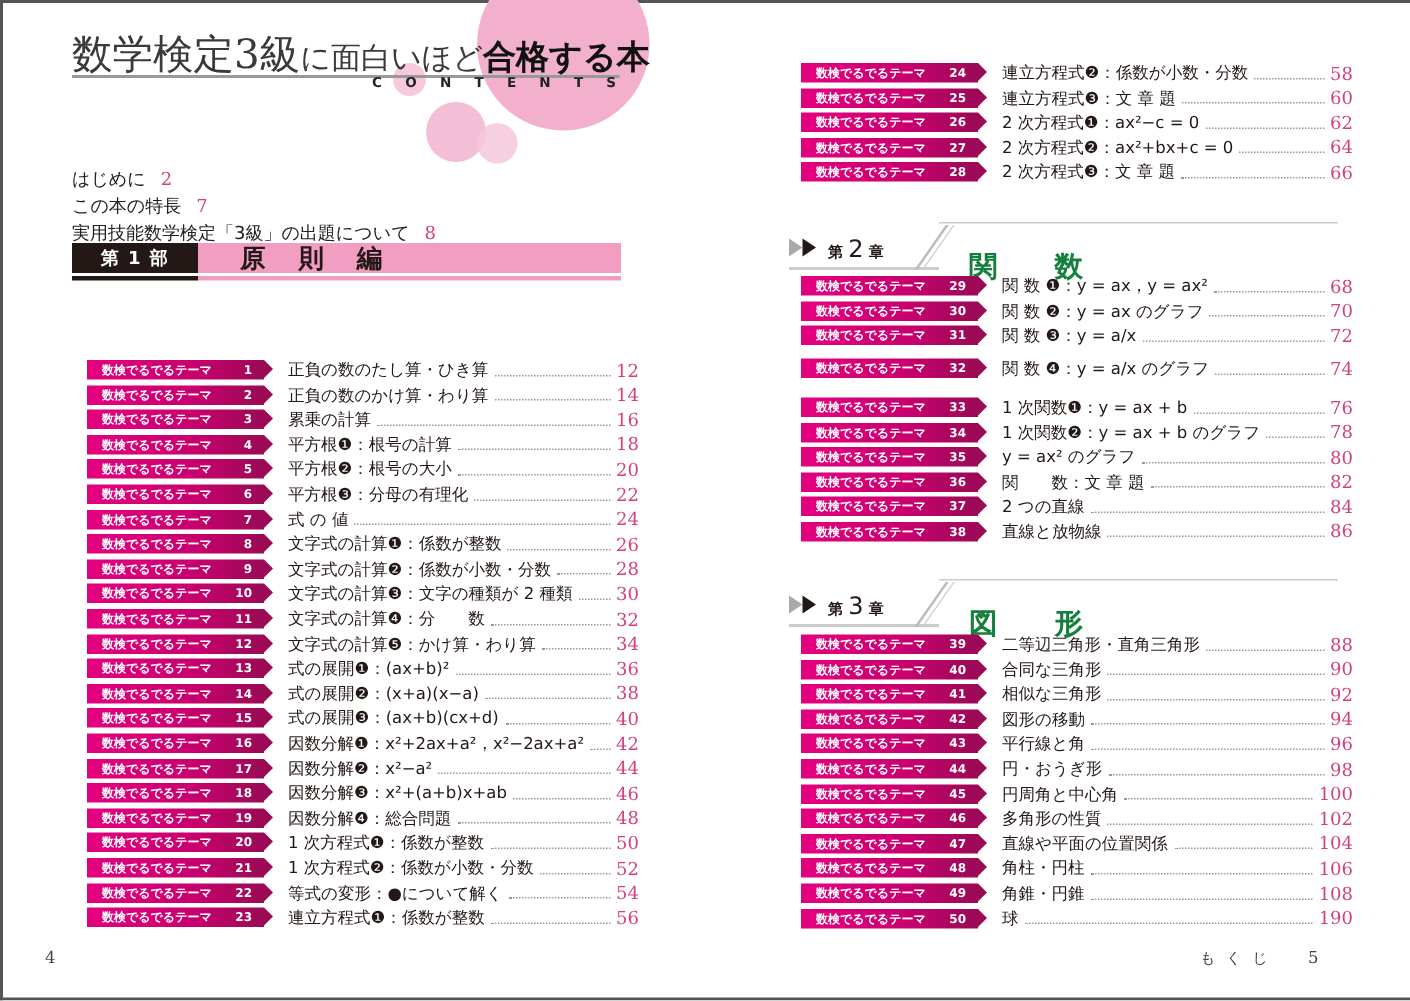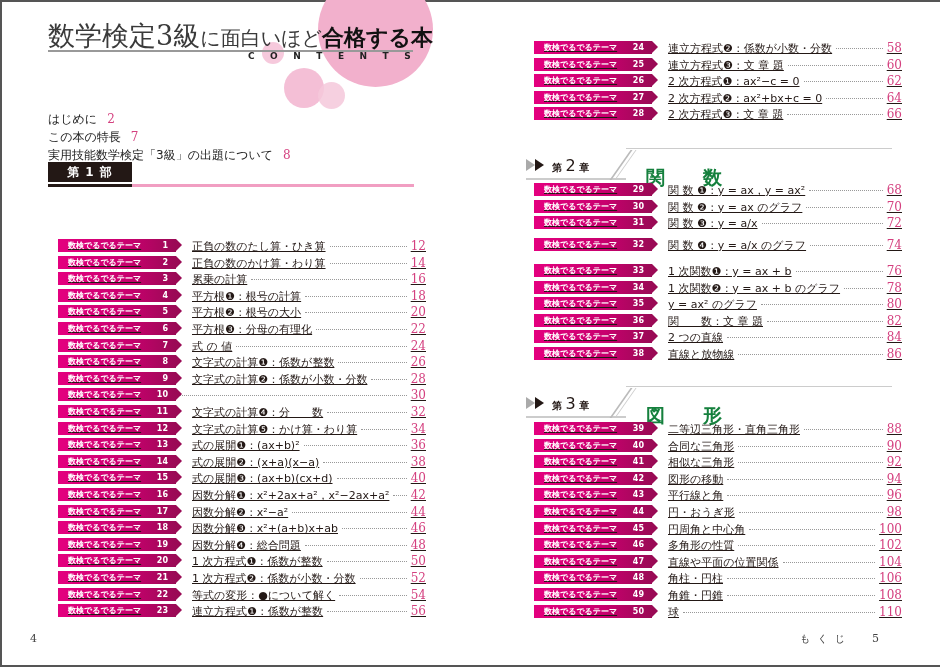--- a/index.html
+++ b/index.html
@@ -36,21 +36,21 @@
   .chapter .topline { position: absolute; left: 100px; top: 0; right: 0; height: 1px; background: #ccc; }
   .chapter .baseline { position: absolute; left: 0; top: 30px; width: 100px; height: 2px; background: #ccc; }
   .chapter .tri1 { position: absolute; left: 0; top: 11px; width: 0; height: 0; border-top: 6px solid transparent; border-bottom: 6px solid transparent; border-left: 9px solid #aaa; }
   .chapter .tri2 { position: absolute; left: 9px; top: 11px; width: 0; height: 0; border-top: 6px solid transparent; border-bottom: 6px solid transparent; border-left: 9px solid #231815; }
   .chapter .ch-label { position: absolute; left: 26px; top: 8px; font-size: 10px; font-weight: bold; color: #231815; white-space: nowrap; }
   .chapter .ch-label .num { font-size: 16px; font-weight: normal; }
   .chapter .slash { position: absolute; left: 94px; top: 2px; width: 14px; height: 30px; border-left: 2px solid #bbb; transform: skewX(-35deg); }
   .chapter .slash2 { position: absolute; left: 99px; top: 2px; width: 14px; height: 30px; border-left: 1px solid #ccc; transform: skewX(-35deg); }
   .chapter .ch-title { position: absolute; left: 120px; top: 17px; font-size: 19px; font-weight: bold; color: #15803d; white-space: pre; }
 
-  .row { position: absolute; height: 15px; display: flex; width: 368px; text-decoration: underline; }
+  .row { position: absolute; height: 15px; display: flex; align-items: center; width: 368px; }
   .badge { position: relative; width: 118px; height: 13px; background: linear-gradient(90deg, #e4007f 0%, #c8006e 60%, #9a0a55 100%); color: #fff; font-size: 8px; font-weight: bold; display: flex; align-items: center; padding-left: 10px; white-space: nowrap; }
   .badge::after { content: ""; position: absolute; right: -6px; top: 0; width: 0; height: 0; border-top: 6.5px solid transparent; border-bottom: 6.5px solid transparent; border-left: 6px solid #9a0a55; }
   .badge .bnum { position: absolute; right: 8px; }
   .row .text { margin-left: 16px; font-size: 11px; color: #231815; white-space: nowrap; }
   .row .dots { flex: 1; border-bottom: 1.5px dotted #999; margin: 0 4px; height: 8px; }
   .row .pg { font-family: "DejaVu Serif", "Liberation Serif", serif; font-size: 12px; color: #d4407f; min-width: 14px; text-align: right; }
 
   .folio { position: absolute; font-family: "DejaVu Serif", serif; font-size: 11px; color: #444; }
 </style>
 </head>
@@ -75,20 +75,21 @@
   </div>
   <div class="intro" style="top:88px">
     <span>この本の特長</span><span class="pg">7</span>
   </div>
   <div class="intro" style="top:106px">
     <span>実用技能数学検定「3級」の出題について</span><span class="pg">8</span>
   </div>
 
   <div class="part-header">
     <div class="part-black">第 1 部</div>
+    <div class="part-pink">原 則 編</div>
     <div class="part-underline-b"></div>
     <div class="part-underline-p"></div>
   </div>
 
 
   <div id="list-left">
       <div class="row" style="left: 58px; top: 239px;">
         <div class="badge">
           <span>数検でるでるテーマ</span>
           <span class="bnum">1</span>
@@ -167,20 +168,21 @@
         </div>
         <span class="text">文字式の計算❷：係数が小数・分数</span>
         <span class="dots"></span>
         <span class="pg">28</span>
       </div>
       <div class="row" style="left: 58px; top: 388.4px;">
         <div class="badge">
           <span>数検でるでるテーマ</span>
           <span class="bnum">10</span>
         </div>
+        <span class="text">文字式の計算❸：文字の種類が 2 種類</span>
         <span class="dots"></span>
         <span class="pg">30</span>
       </div>
       <div class="row" style="left: 58px; top: 405px;">
         <div class="badge">
           <span>数検でるでるテーマ</span>
           <span class="bnum">11</span>
         </div>
         <span class="text">文字式の計算❹：分　　数</span>
         <span class="dots"></span>
@@ -562,19 +564,19 @@
         <span class="dots"></span>
         <span class="pg">108</span>
       </div>
       <div class="row" style="left: 64px; top: 604.6px;">
         <div class="badge">
           <span>数検でるでるテーマ</span>
           <span class="bnum">50</span>
         </div>
         <span class="text">球</span>
         <span class="dots"></span>
-        <span class="pg">110</span>
+        <span class="pg">190</span>
       </div>
     </div>
 
   <div class="folio" style="left:330px; top:632px; font-family:'DejaVu Sans',sans-serif; font-size:10px; letter-spacing:2px;">も く じ</div>
   <div class="folio" style="left:402px; top:632px;">5</div>
 </div>
 
 </body></html>

